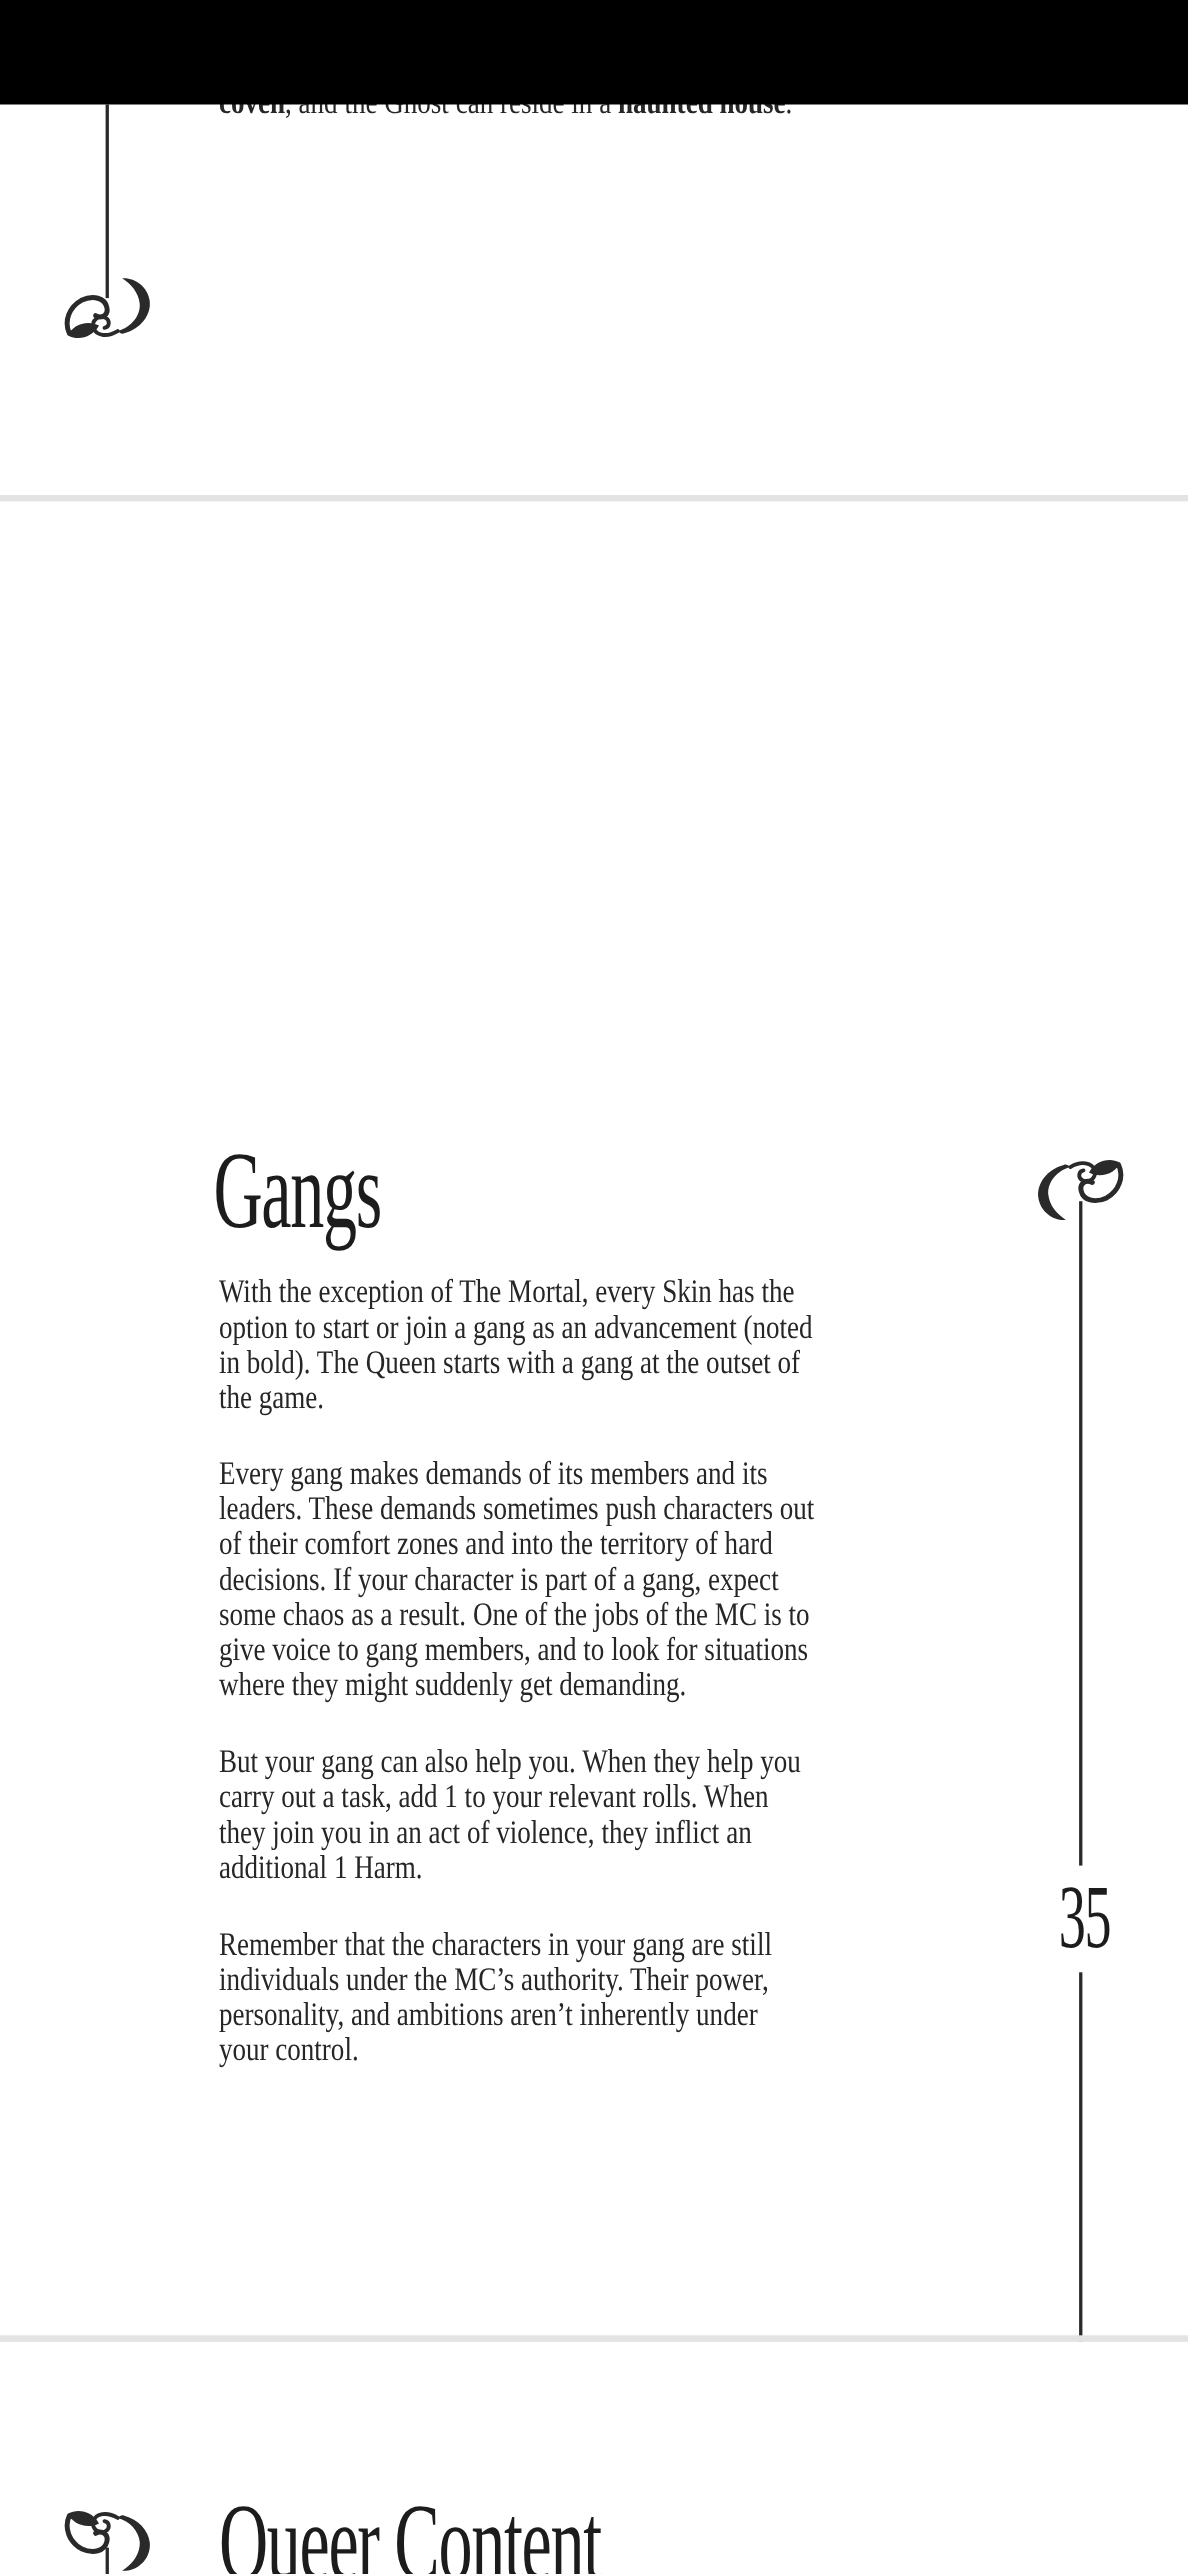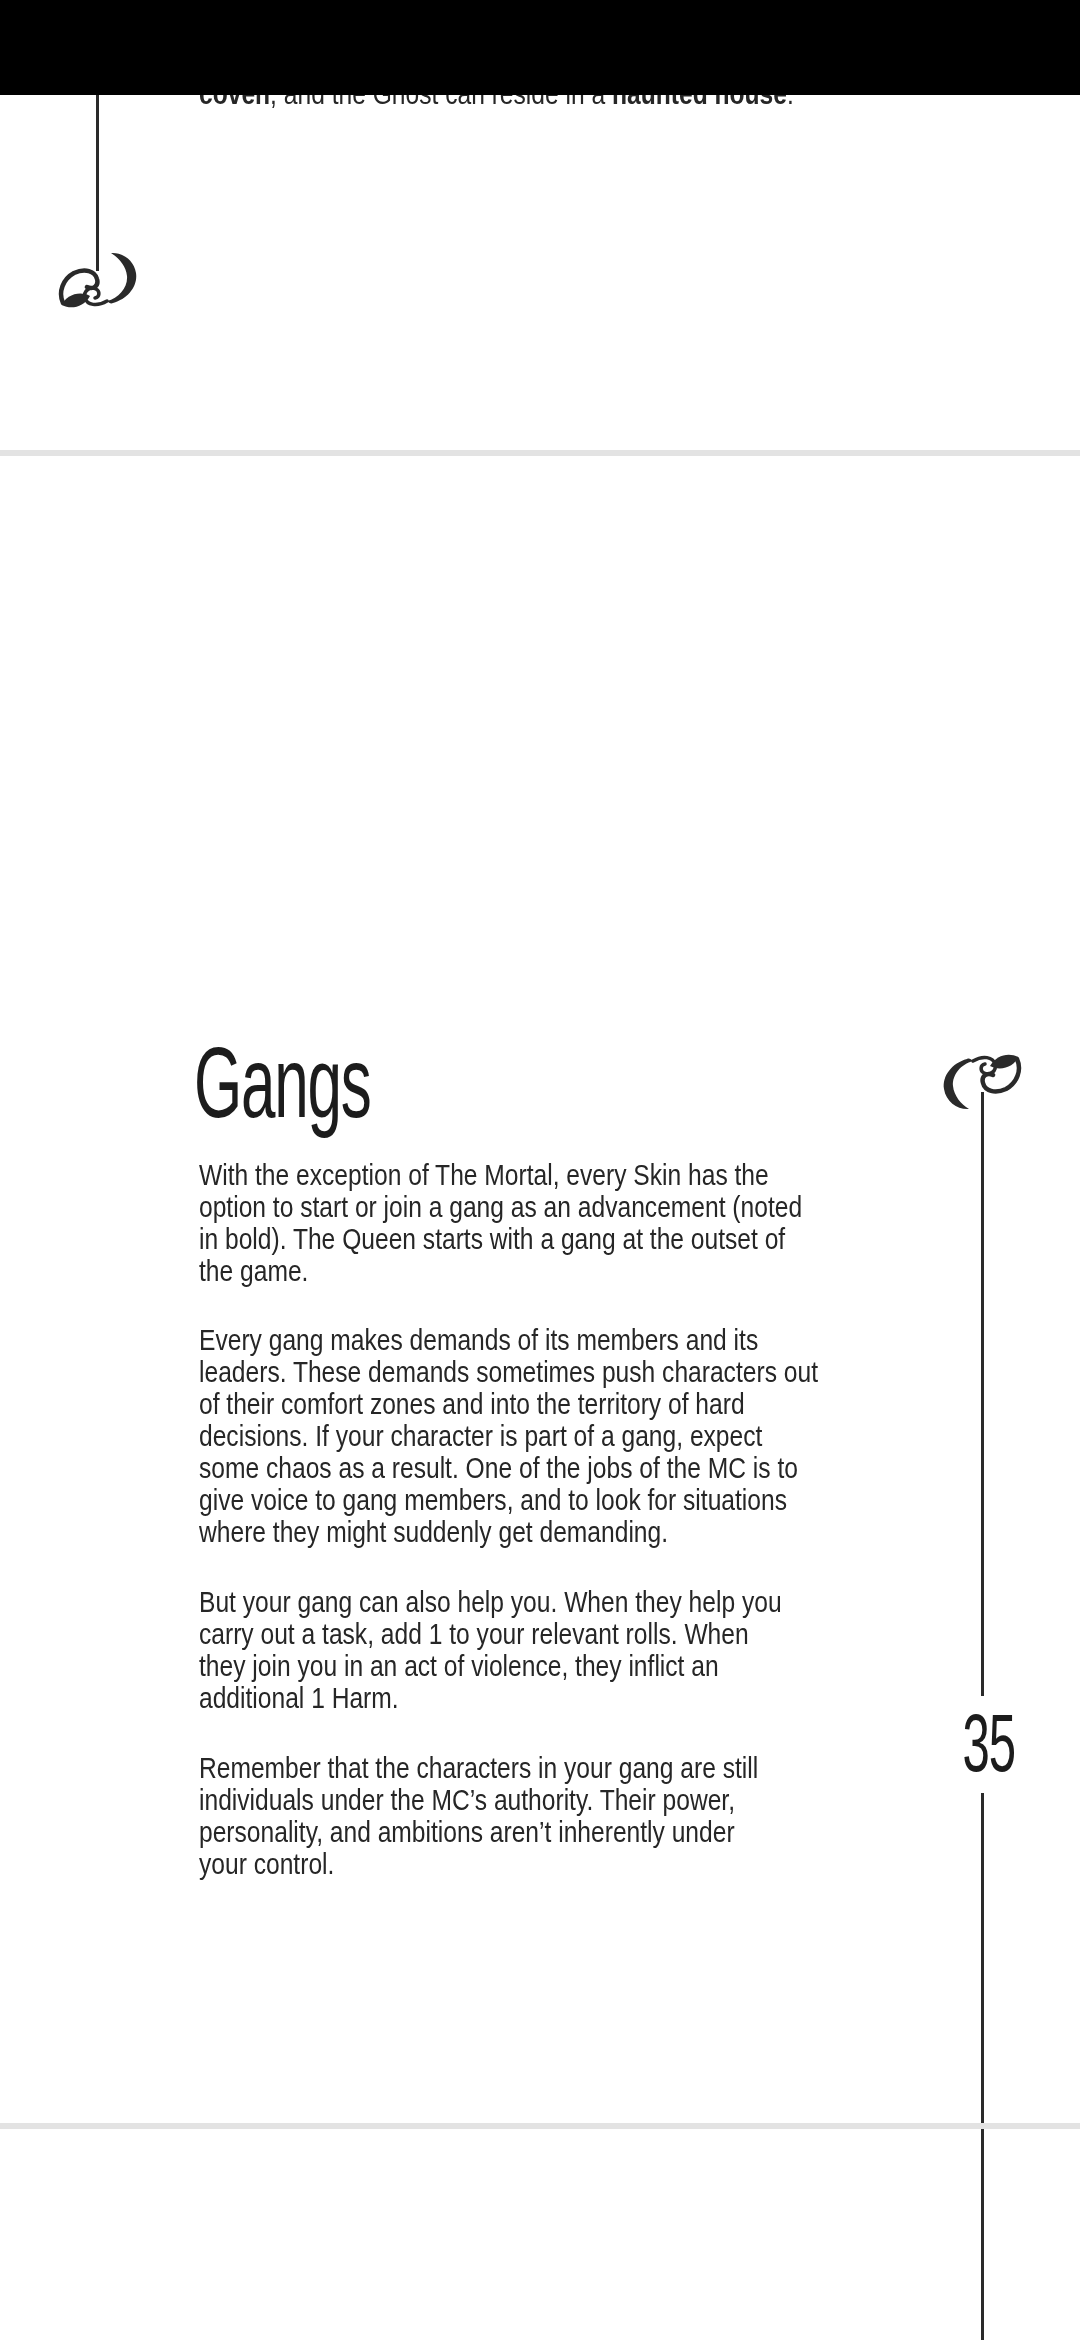--- a/index.html
+++ b/index.html
@@ -4,21 +4,21 @@
 <style>
   :root{
     --ink:#262626; --title_ink:#1c1c1c; --page_bg:#ffffff;
     --divider:#e3e3e3; --status_bar:#000000; --rule:#2a2a2a;
   }
   *{margin:0;padding:0;box-sizing:border-box;}
   html,body{background:#ffffff;}
   .screen{
     position:relative;width:1080px;height:2340px;overflow:hidden;
     background:var(--page_bg);
-    font-family:Liberation Sans, sans-serif;
+    font-family:Liberation Serif, serif;
     color:var(--ink);
   }
   .statusbar{position:absolute;left:0;top:0;width:1080px;height:95px;background:var(--status_bar);z-index:5;}
   .page{position:absolute;left:0;width:1080px;background:var(--page_bg);}
   .page-divider{position:absolute;left:0;width:1080px;height:6px;background:var(--divider);}
   .prevline{
     position:absolute;left:199px;top:78px;
     font-size:30px;line-height:32px;white-space:pre;
     transform:scaleX(0.82);transform-origin:0 0;color:var(--ink);
   }
@@ -96,15 +96,25 @@
       <path fill="none" stroke="currentColor" stroke-width="4.5" stroke-linecap="round" d="M80 7 C85 18 80 31 69 37 C58 42 48 39 46 31 C44 24 50 20 56 23"></path>
     </svg>
     <div class="vrule rule2"></div>
     <div class="pagenum">35</div>
     <div class="vrule rule3"></div>
 
   </div>
 
   <div class="page-divider" style="top:2123px;"></div>
 
+  <div class="page" style="top:2129px;height:211px;">
+    <svg class="flourish fl4" viewBox="0 0 85 60" xmlns="http://www.w3.org/2000/svg" style="top:151px;left:58px;">
+      <path fill="currentColor" d="M30 7 C15 11 5 24 7 37 C9 50 21 58 32 57 C24 52 17 44 16 34 C15 23 24 12 36 9 C34 7 32 6 30 7 Z"></path>
+      <path fill="none" stroke="currentColor" stroke-width="3.5" stroke-linecap="round" d="M36 9 C46 3 56 5 58 12 C60 19 53 24 47 21 C43 19 43 13 48 12"></path>
+      <path fill="currentColor" d="M53 14 C59 3 72 0 81 5 C78 14 64 20 53 14 Z"></path>
+      <path fill="none" stroke="currentColor" stroke-width="4.5" stroke-linecap="round" d="M80 7 C85 18 80 31 69 37 C58 42 48 39 46 31 C44 24 50 20 56 23"></path>
+    </svg>
+    <div class="vrule" style="left:96px;top:187px;height:24px;"></div>
+    <div class="book-title" style="left:199px;top:133px;">Queer Content</div>
+  </div>
 
   <div class="statusbar"></div>
 </div>
 
 </body></html>

